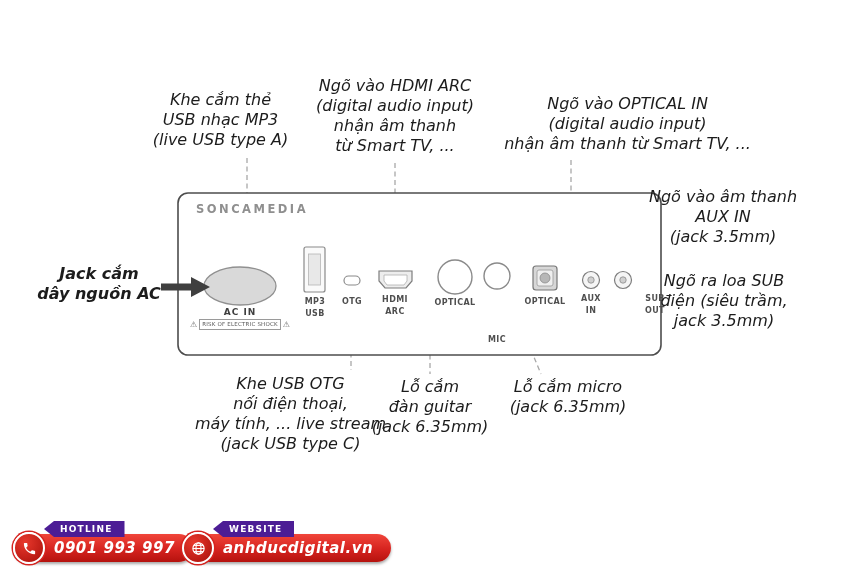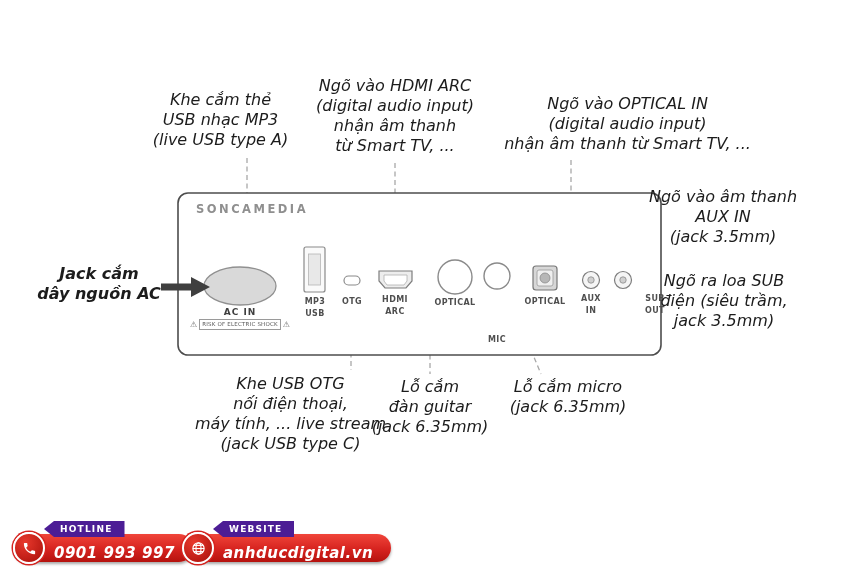--- a/index.html
+++ b/index.html
@@ -38,21 +38,21 @@
   }
 
   .badge { position:absolute; z-index:4; }
   .badge-tag {
     position:relative; z-index:3; display:block; width:fit-content; margin-left:30px;
     background:#4c1d95; color:#fff; font-size:9px; font-weight:bold; letter-spacing:1.2px;
     padding:3px 12px 3px 16px;
     clip-path:polygon(0 50%, 10px 0, 100% 0, 100% 100%, 10px 100%);
   }
   .badge-pill {
-    position:relative; z-index:1; margin-top:-3px; display:inline-flex; align-items:flex-end;
+    position:relative; z-index:1; margin-top:-3px; display:inline-flex; align-items:center;
     height:28px; border-radius:15px;
     background:linear-gradient(180deg,#f0453a 0%, #d6231f 55%, #b5120e 100%);
     padding:0 18px 0 40px; color:#fff; box-shadow:0 2px 3px rgba(0,0,0,0.35);
   }
   .badge-icon {
     position:absolute; left:-1px; top:50%; transform:translateY(-50%);
     width:28px; height:28px; border-radius:50%;
     background:radial-gradient(circle at 35% 30%, #e8382c, #a80f0a);
     border:2px solid #fff; box-shadow:0 0 0 1.5px #d6231f;
     display:flex; align-items:center; justify-content:center;

